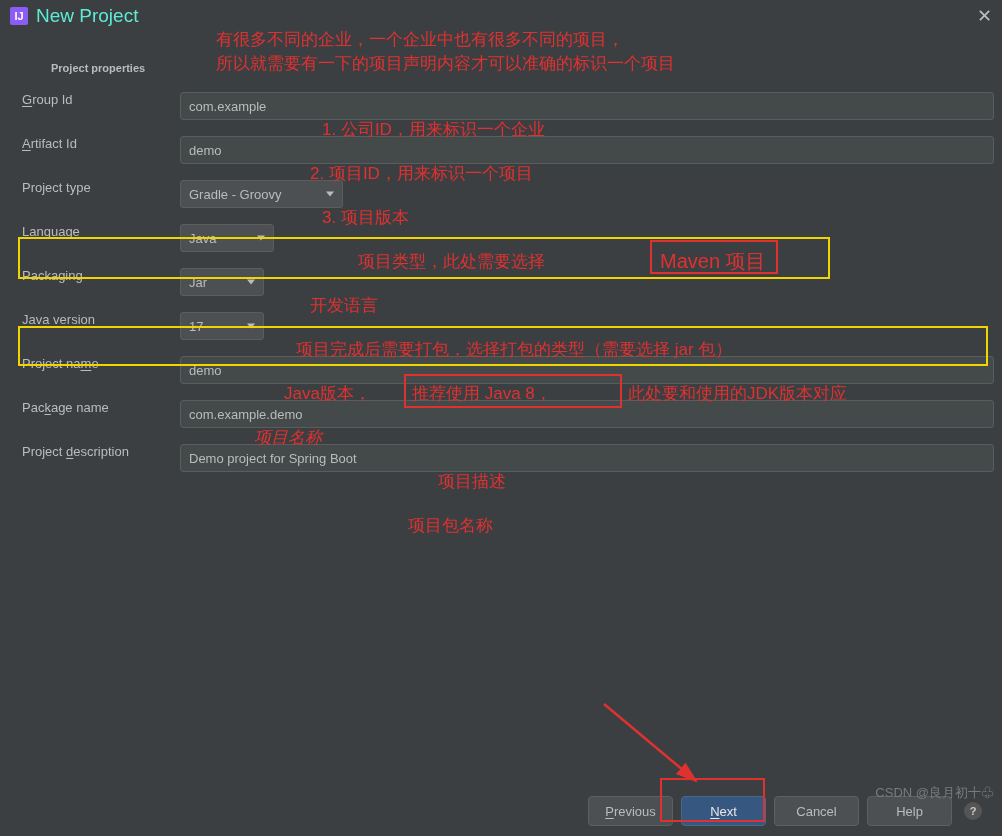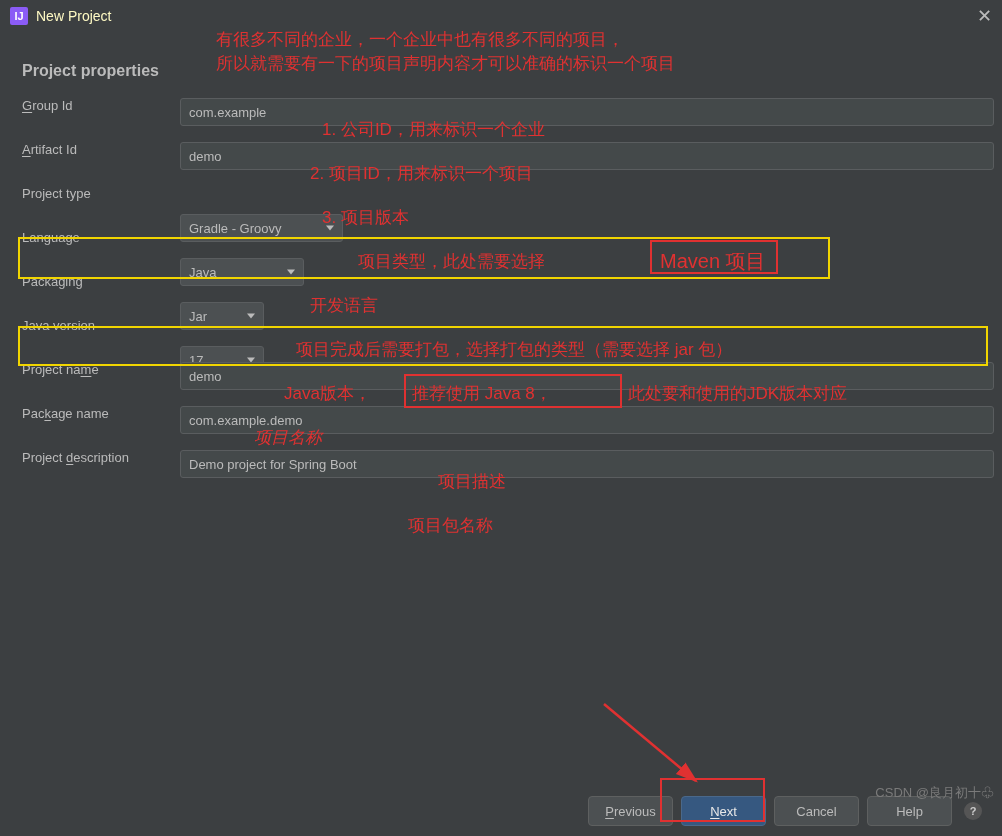--- a/index.html
+++ b/index.html
@@ -16,26 +16,27 @@
   .titlebar {
     height: 32px; display: flex; align-items: center;
     padding: 0 10px; justify-content: space-between;
   }
   .titlebar-left { display: flex; align-items: center; gap: 8px; }
   .app-icon {
     width: 18px; height: 18px; background: #8b5cf6;
     display: flex; align-items: center; justify-content: center;
     font-size: 11px; font-weight: bold; color: #fff; border-radius: 2px;
   }
-  .title-text { color: #fef9c3; font-size: 14px; }
+  .title-text { color: #5eead4; font-size: 19px; }
   .close-x { color: #bbb; font-size: 18px; font-weight: 300; cursor: pointer; }
 
   .section-title {
-    font-weight: bold; color: #bbbbbb; font-size: 16px;
+    font-weight: bold; color: #bbbbbb; font-size: 11px;
     padding: 30px 0 18px 22px;
+    margin-left: 29px;
   }
   .form { padding: 0 8px 0 22px; }
   .row {
     display: flex; align-items: flex-start; height: 44px;
   }
   .lbl { width: 158px; color: #bbbbbb; font-size: 13px; }
   .lbl u { text-decoration: underline; text-underline-offset: 2px; }
   .field {
     flex: 1; display: flex; align-items: center; position: relative;
   }
@@ -43,32 +44,32 @@
     width: 100%; height: 28px;
     background: #44494a; border: 1px solid #5a5d5f;
     color: #bbbbbb; font-size: 13px; padding: 0 8px;
     border-radius: 3px;
   }
   .select {
     height: 28px; background: #4c5052;
     border: 1px solid #5a5d5f; border-radius: 3px;
     color: #bbbbbb; font-size: 13px; padding: 0 26px 0 8px;
     display: flex; align-items: center; cursor: pointer;
-    position: relative; min-width: 72px; margin-top: 28px;
+    position: relative; min-width: 72px;
   }
   .select .chev {
     position: absolute; right: 8px; top: 50%;
     transform: translateY(-50%);
     width: 0; height: 0;
     border-left: 4px solid transparent;
     border-right: 4px solid transparent;
     border-top: 5px solid #bbbbbb;
   }
   .sel-projtype { width: 163px; }
-  .sel-lang { width: 124px; }
+  .sel-lang { width: 94px; }
   .sel-pack { width: 84px; }
   .sel-jver { width: 84px; }
 
   .footer {
     position: absolute; bottom: 10px; right: 20px;
     display: flex; gap: 8px; align-items: center;
   }
   .btn {
     height: 30px; min-width: 85px; padding: 0 16px;
     background: #4c5052; border: 1px solid #5e6060;

